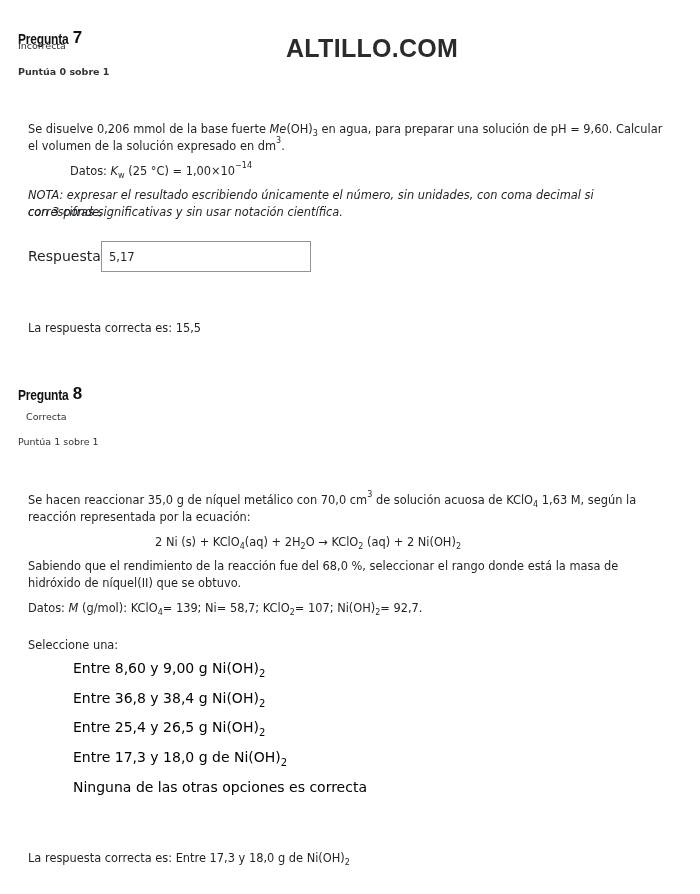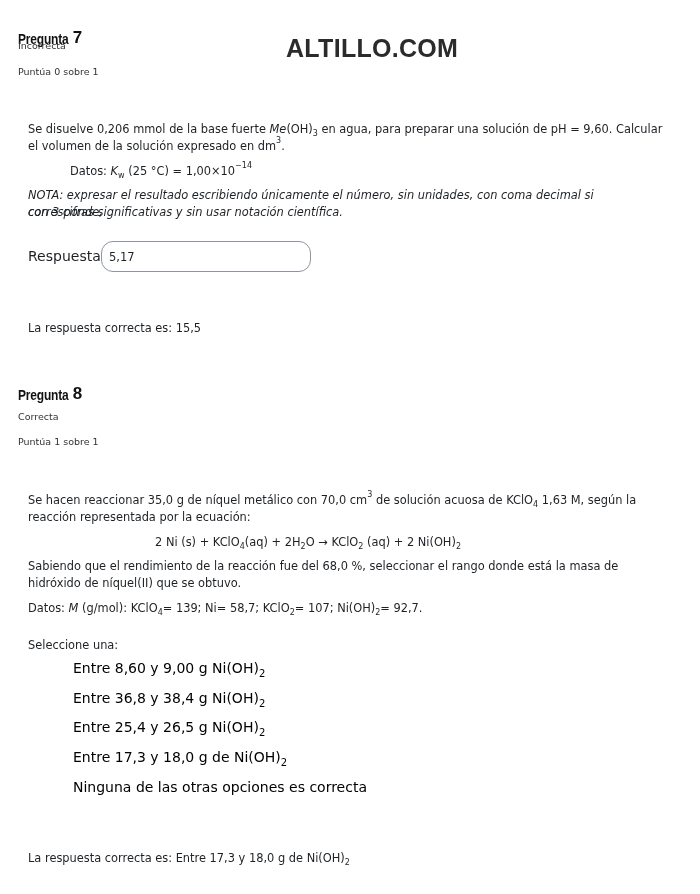--- a/index.html
+++ b/index.html
@@ -13,55 +13,55 @@
     .q-title .num { font-size: 17px; font-weight: 700; }
     .meta { left: 18px; font-size: 9.5px; color: #333; font-family: "DejaVu Sans", sans-serif; }
     .brand { left: 286px; top: 34px; font-family: "Liberation Sans", sans-serif; font-weight: 700; font-size: 25px; color: #2b2b2b; letter-spacing: 0.3px; }
     .txt { left: 28px; font-size: 11.4px; line-height: 17px; color: #1d2125; width: 640px; }
     .txt i { font-style: italic; text-align: right; }
     sub { font-size: 8px; vertical-align: -3px; line-height: 0; }
     sup { font-size: 8px; vertical-align: 7px; line-height: 0; }
     .answer-label { left: 28px; top: 248px; font-size: 14px; color: #1d2125; }
     .answer-input {
       left: 101px; top: 241px; width: 210px; height: 31px; box-sizing: border-box;
-      border: 1px solid #8f959e; border-radius: 12px; padding: 8px 7px;
+      border: 1px solid #8f959e; border-radius: 0; padding: 8px 7px;
       font-size: 11.5px; font-family: "DejaVu Sans", sans-serif; color: #1d2125; background: #fff;
     }
     .center-eq { left: 0; width: 616px; text-align: center; font-size: 11.4px; }
     .option { left: 73px; font-size: 14px; color: #000000; cursor: pointer; }
     .option sub { font-size: 10px; vertical-align: -4px; }
   </style>
 </head>
 <body>
 
 <div class="abs brand">ALTILLO.COM</div>
 
 <div class="abs q-title" style="top:28px;">
   <span class="lbl">Pregunta</span>
   <span class="num">7</span>
 </div>
 <div class="abs meta" style="top:40px;">Incorrecta</div>
-<div class="abs meta" style="top:66px;">Puntúa 0 sobre 1</div>
+<div class="abs meta" style="top:66px;font-weight:bold;">Puntúa 0 sobre 1</div>
 
 <div class="abs txt" style="top:121px;"><span>Se disuelve 0,206 mmol de la base fuerte </span><i>Me</i><span>(OH)</span><sub>3</sub><span> en agua, para preparar una solución de pH = 9,60. Calcular</span></div>
 <div class="abs txt" style="top:138px;"><span>el volumen de la solución expresado en dm</span><sup>3</sup><span>.</span></div>
 <div class="abs txt" style="top:163px;margin-left:42px;"><span>Datos: </span><i>K</i><sub>w</sub><span> (25 °C) = 1,00×10</span><sup>−14</sup></div>
 <div class="abs txt" style="top:187px;"><i>NOTA: expresar el resultado escribiendo únicamente el número, sin unidades, con coma decimal si corresponde,</i></div>
 <div class="abs txt" style="top:204px;"><i>con 3 cifras significativas y sin usar notación científica.</i></div>
 
 <div class="abs answer-label">Respuesta:</div>
 <input class="abs answer-input" type="text" value="5,17" style="">
 
 <div class="abs txt" style="top:320px;">La respuesta correcta es: 15,5</div>
 
 <div class="abs q-title" style="top:384px;">
   <span class="lbl">Pregunta</span>
   <span class="num">8</span>
 </div>
-<div class="abs meta" style="top:411px;">Correcta</div>
+<div class="abs meta" style="top:411px;margin-left:8px;">Correcta</div>
 <div class="abs meta" style="top:436px;">Puntúa 1 sobre 1</div>
 
 <div class="abs txt" style="top:492px;"><span>Se hacen reaccionar 35,0 g de níquel metálico con 70,0 cm</span><sup>3</sup><span> de solución acuosa de KClO</span><sub>4</sub><span> 1,63 M, según la</span></div>
 <div class="abs txt" style="top:509px;">reacción representada por la ecuación:</div>
 
 <div class="abs center-eq" style="top:535px;"><span>2 Ni (s) + KClO</span><sub>4</sub><span>(aq) + 2H</span><sub>2</sub><span>O → KClO</span><sub>2</sub><span> (aq) + 2 Ni(OH)</span><sub>2</sub></div>
 
 <div class="abs txt" style="top:558px;">Sabiendo que el rendimiento de la reacción fue del 68,0 %, seleccionar el rango donde está la masa de</div>
 <div class="abs txt" style="top:575px;">hidróxido de níquel(II) que se obtuvo.</div>
 <div class="abs txt" style="top:600px;"><span>Datos: </span><i>M</i><span> (g/mol): KClO</span><sub>4</sub><span>= 139; Ni= 58,7; KClO</span><sub>2</sub><span>= 107; Ni(OH)</span><sub>2</sub><span>= 92,7.</span></div>

